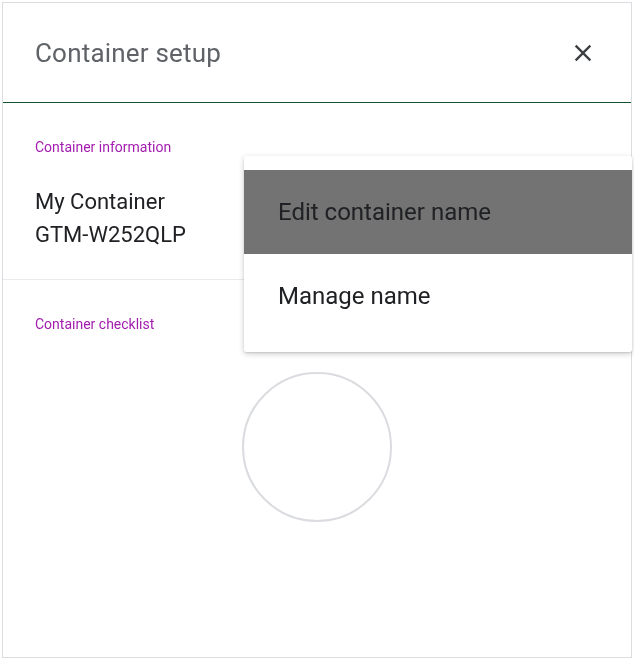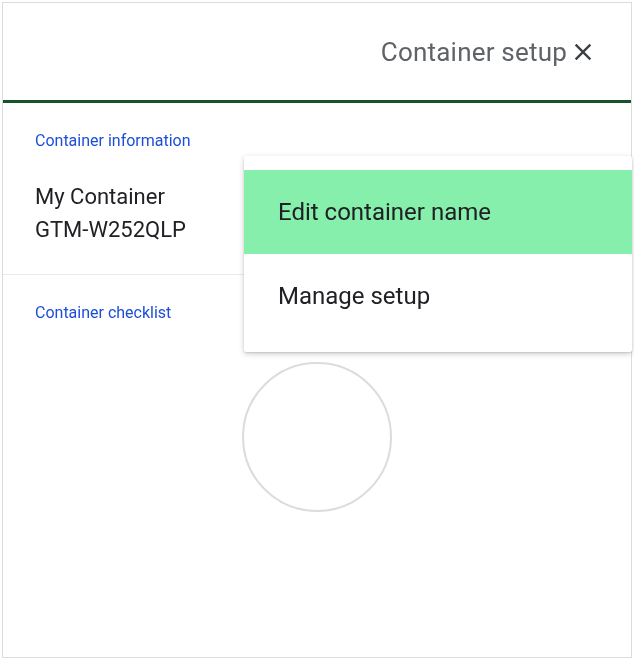--- a/index.html
+++ b/index.html
@@ -13,24 +13,24 @@
     .panel {
       border: 1px solid #dadce0;
       width: 630px;
       height: 656px;
       margin: 2px;
       background: #fff;
     }
     .header {
       display: flex;
       align-items: center;
-      justify-content: flex-end;
+      justify-content: space-between;
       padding: 0 32px;
       height: 100px;
-      border-bottom: 3px solid #14532d;
+      border-bottom: 1px solid #14532d;
     }
     .header-title {
       font-size: 26px;
       color: #5f6368;
       font-weight: 400;
       letter-spacing: 0.2px;
     }
     .close-btn {
       cursor: pointer;
       width: 32px;
@@ -39,24 +39,25 @@
       align-items: center;
       justify-content: center;
       color: #3c4043;
     }
     .close-btn svg { width: 28px; height: 28px; }
     .section {
       padding: 28px 32px 32px 32px;
       border-bottom: 1px solid #e8eaed;
     }
     .section-label {
-      font-size: 16px;
-      color: #1d4ed8;
+      font-size: 14px;
+      color: #a21caf;
       font-weight: 400;
       margin-bottom: 34px;
+      margin-top: 8px;
     }
     .container-name {
       font-size: 22px;
       color: #202124;
       font-weight: 400;
       margin-bottom: 8px;
     }
     .container-id {
       font-size: 22px;
       color: #202124;
@@ -83,21 +84,21 @@
       padding: 14px 0;
     }
     .menu-item {
       padding: 28px 34px;
       font-size: 24px;
       color: #202124;
       cursor: pointer;
       font-weight: 400;
     }
     .menu-item.highlighted {
-      background: #86efac;
+      background: #737373;
     }
   </style>
 </head>
 <body>
 
 <div class="panel">
   <div class="header">
     <div class="header-title">Container setup</div>
     <div class="close-btn">
       <svg viewBox="0 0 24 24">
@@ -113,14 +114,14 @@
   </div>
 
   <div class="section-checklist">
     <div class="section-label">Container checklist</div>
     <div class="circle-placeholder"></div>
   </div>
 </div>
 
 <div class="dropdown-menu">
   <div class="menu-item highlighted">Edit container name</div>
-  <div class="menu-item">Manage setup</div>
+  <div class="menu-item">Manage name</div>
 </div>
 
 </body></html>

